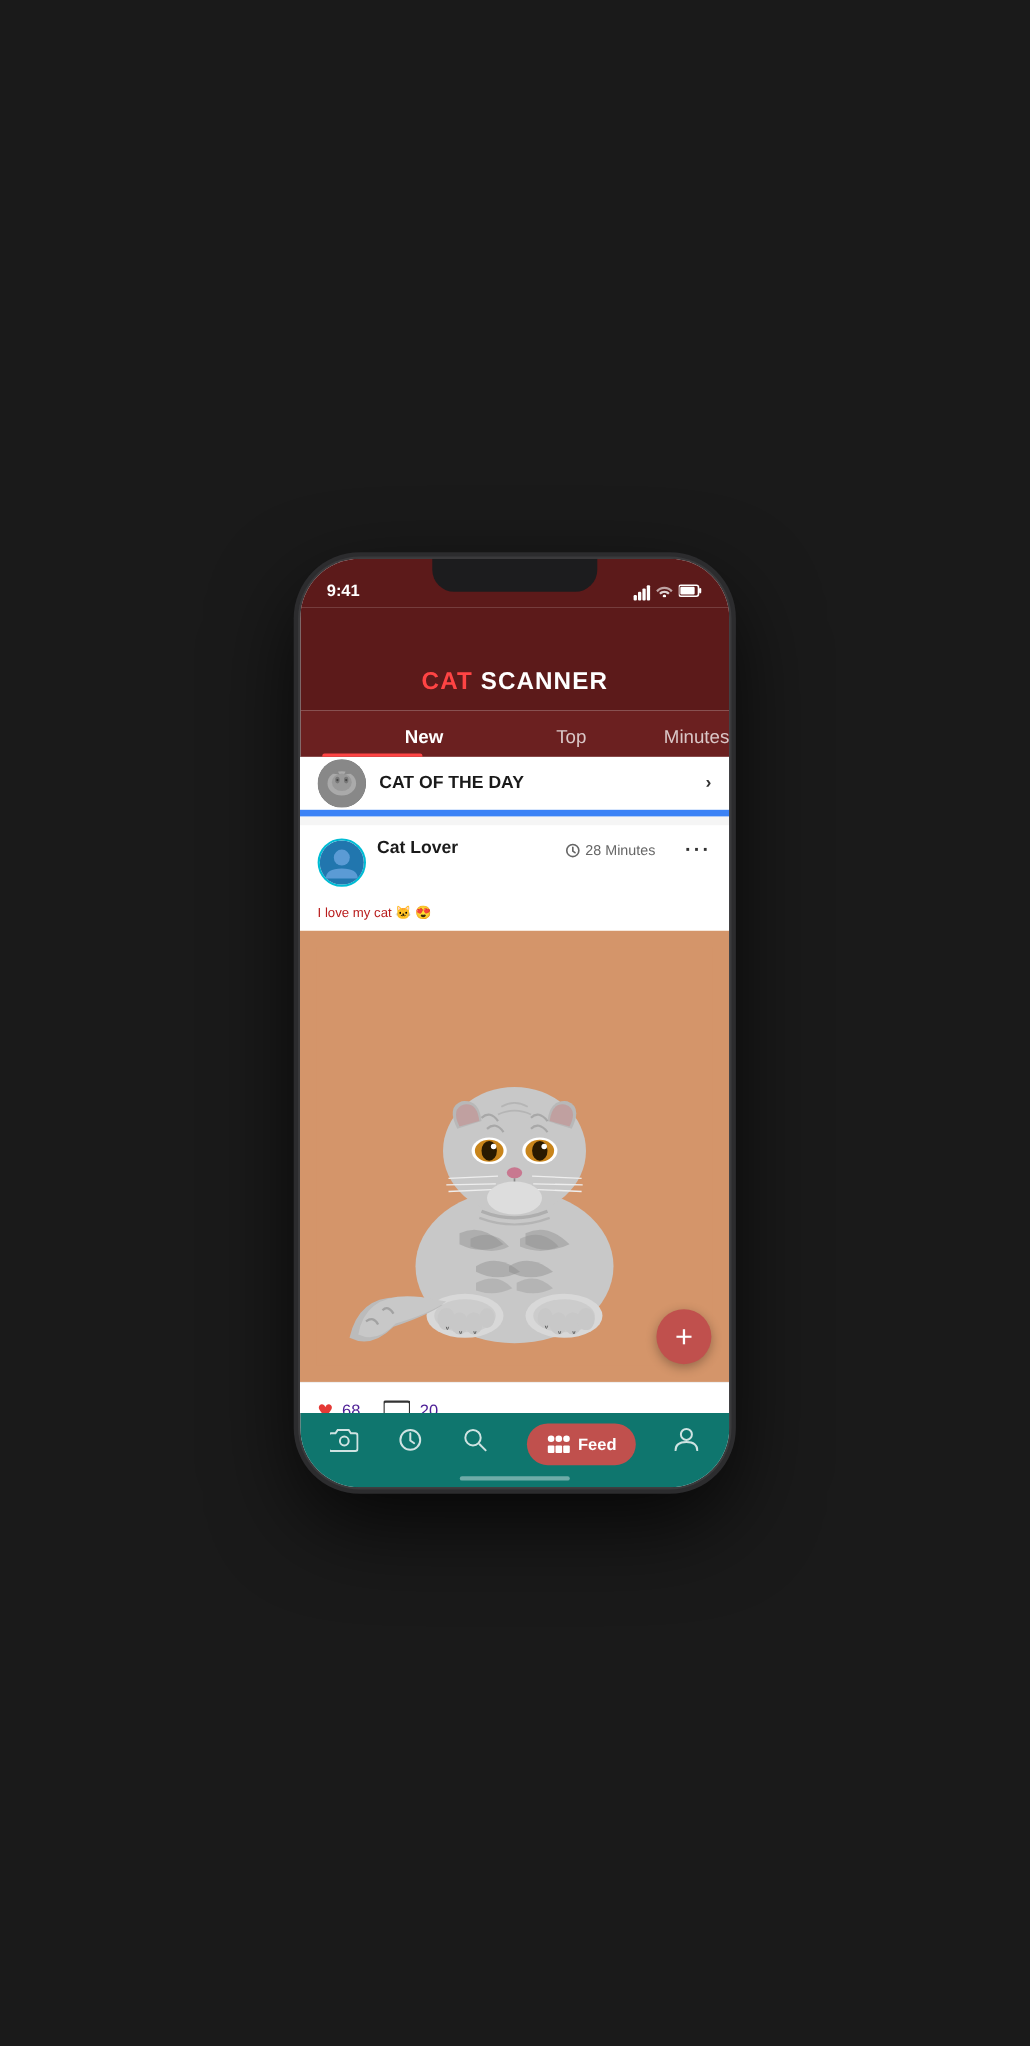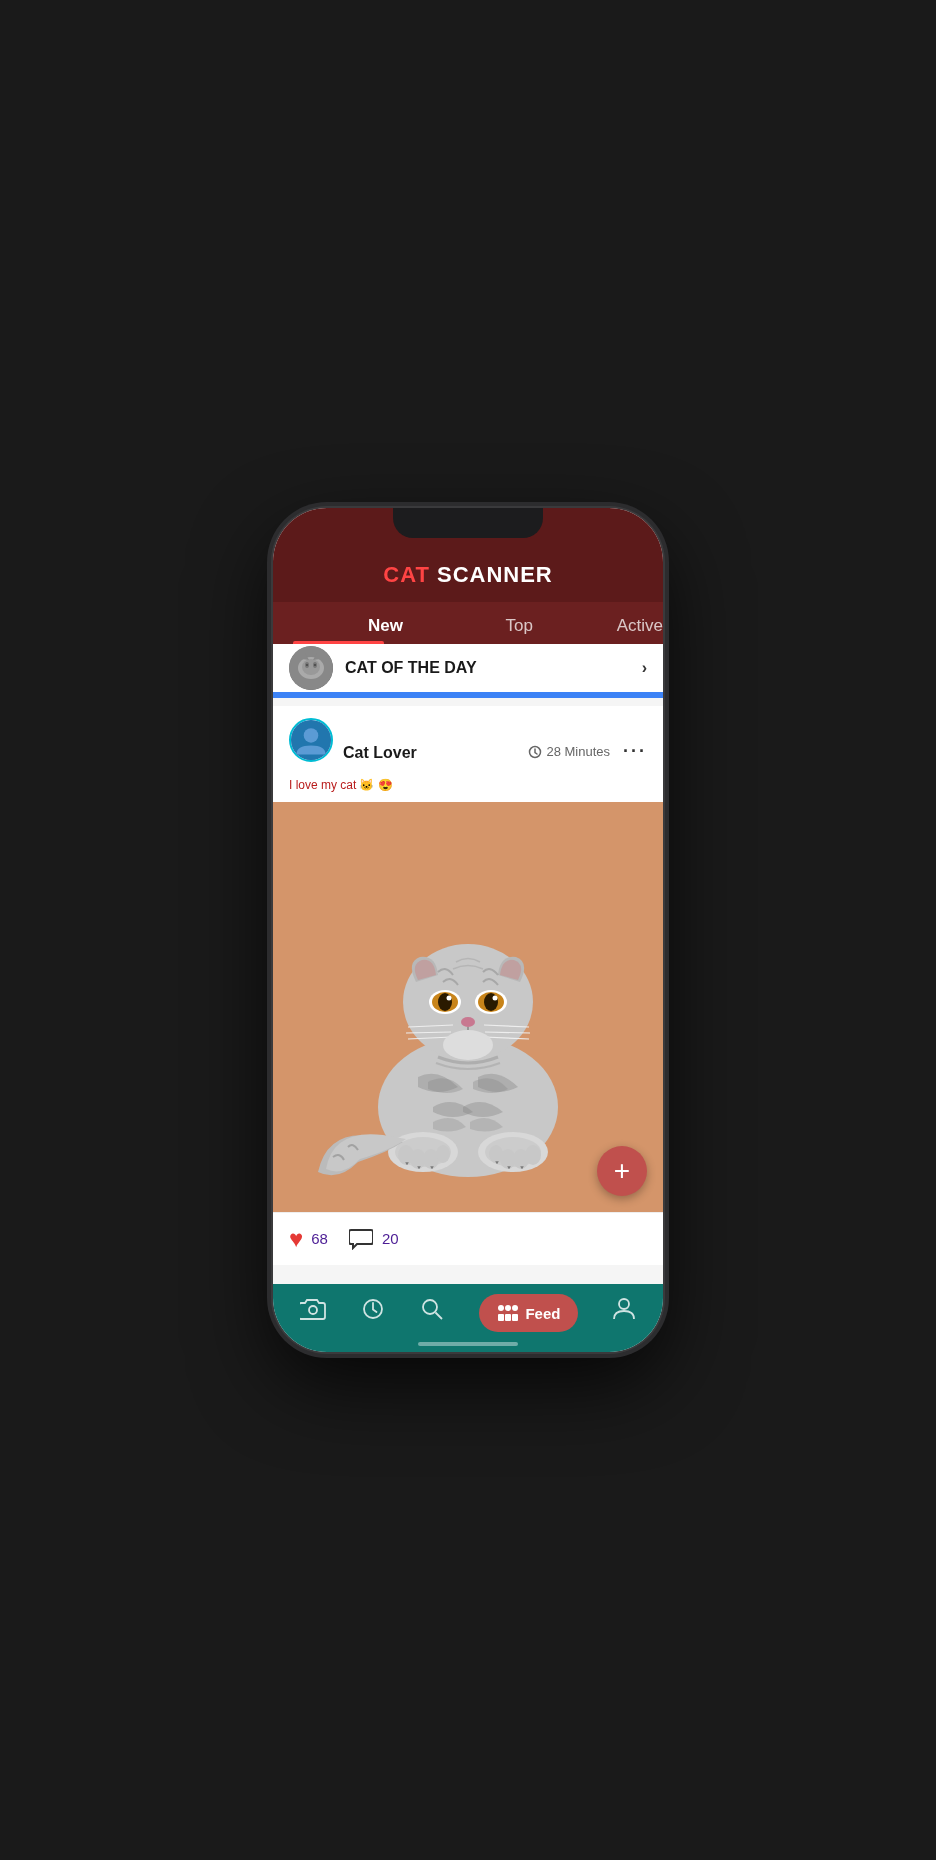--- a/index.html
+++ b/index.html
@@ -172,21 +172,21 @@
       font-size: 16px;
       font-weight: 600;
     }
     
     .post-card {
       background: #fff;
       margin-top: 8px;
     }
     .post-header {
       display: flex;
-      align-items: flex-end;
+      align-items: flex-start;
       padding: 12px 16px;
     }
     .post-avatar {
       width: 44px;
       height: 44px;
       border-radius: 50%;
       border: 2px solid #00bcd4;
       overflow: hidden;
       margin-right: 10px;
       flex-shrink: 0;
@@ -206,21 +206,21 @@
     }
     .post-username {
       font-size: 16px;
       font-weight: 700;
       color: #1a1a1a;
       flex: 1;
     }
     .post-meta {
       display: flex;
       align-items: center;
-      gap: 3px;
+      gap: 17px;
       color: #666;
       font-size: 13px;
     }
     .post-time {
       display: flex;
       align-items: center;
       gap: 4px;
     }
     .post-more {
       color: #333;
@@ -347,36 +347,61 @@
       overflow: hidden;
     }
   </style>
 </head>
 <body>
 
 <div class="phone-shell">
   <div class="notch"></div>
   <div class="phone-screen">
 
+    <div class="status-bar">
+      <span class="status-time">9:41</span>
+      <div class="status-icons">
+        <div class="signal-bars">
+          <span style="height:5px"></span>
+          <span style="height:8px"></span>
+          <span style="height:11px"></span>
+          <span style="height:14px"></span>
+        </div>
+        <span class="wifi-icon">
+          <svg width="16" height="12" viewBox="0 0 16 12" fill="white">
+            <path d="M8 9.5c-.8 0-1.5.7-1.5 1.5s.7 1.5 1.5 1.5 1.5-.7 1.5-1.5S8.8 9.5 8 9.5z"></path>
+            <path d="M8 6C6.1 6 4.4 6.8 3.2 8l1.4 1.4C5.5 8.5 6.7 8 8 8s2.5.5 3.4 1.4L12.8 8C11.6 6.8 9.9 6 8 6z" opacity="0.8"></path>
+            <path d="M8 2.5C5 2.5 2.3 3.8.5 5.8L2 7.3C3.4 5.6 5.6 4.5 8 4.5s4.6 1.1 6 2.8l1.5-1.5C13.7 3.8 11 2.5 8 2.5z" opacity="0.6"></path>
+          </svg>
+        </span>
+        <span class="battery-icon">
+          <svg width="22" height="12" viewBox="0 0 22 12" fill="white">
+            <rect x="0" y="1" width="18" height="10" rx="2" ry="2" stroke="white" stroke-width="1.5" fill="none"></rect>
+            <rect x="1.5" y="2.5" width="13" height="7" rx="1" fill="white"></rect>
+            <rect x="18.5" y="3.5" width="2" height="5" rx="1" fill="white"></rect>
+          </svg>
+        </span>
+      </div>
+    </div>
 
     <div class="app-header">
       <div class="app-title">
         <span class="app-title-cat">CAT</span><span class="app-title-scanner"> SCANNER</span>
       </div>
     </div>
 
     <div class="tab-bar">
       <div class="tab-item active">
         <span>New</span>
       </div>
       <div class="tab-item">
         <span>Top</span>
       </div>
       <div class="tab-item">
-        <span>Active</span>
+        <span>Minutes</span>
       </div>
     </div>
 
     <div class="content-area">
 
       <div class="cotd-banner">
         <div class="cotd-avatar">
           <div class="cotd-avatar-inner">
             <svg width="44" height="44" viewBox="0 0 44 44">
               <rect width="44" height="44" rx="22" fill="#888"></rect>

